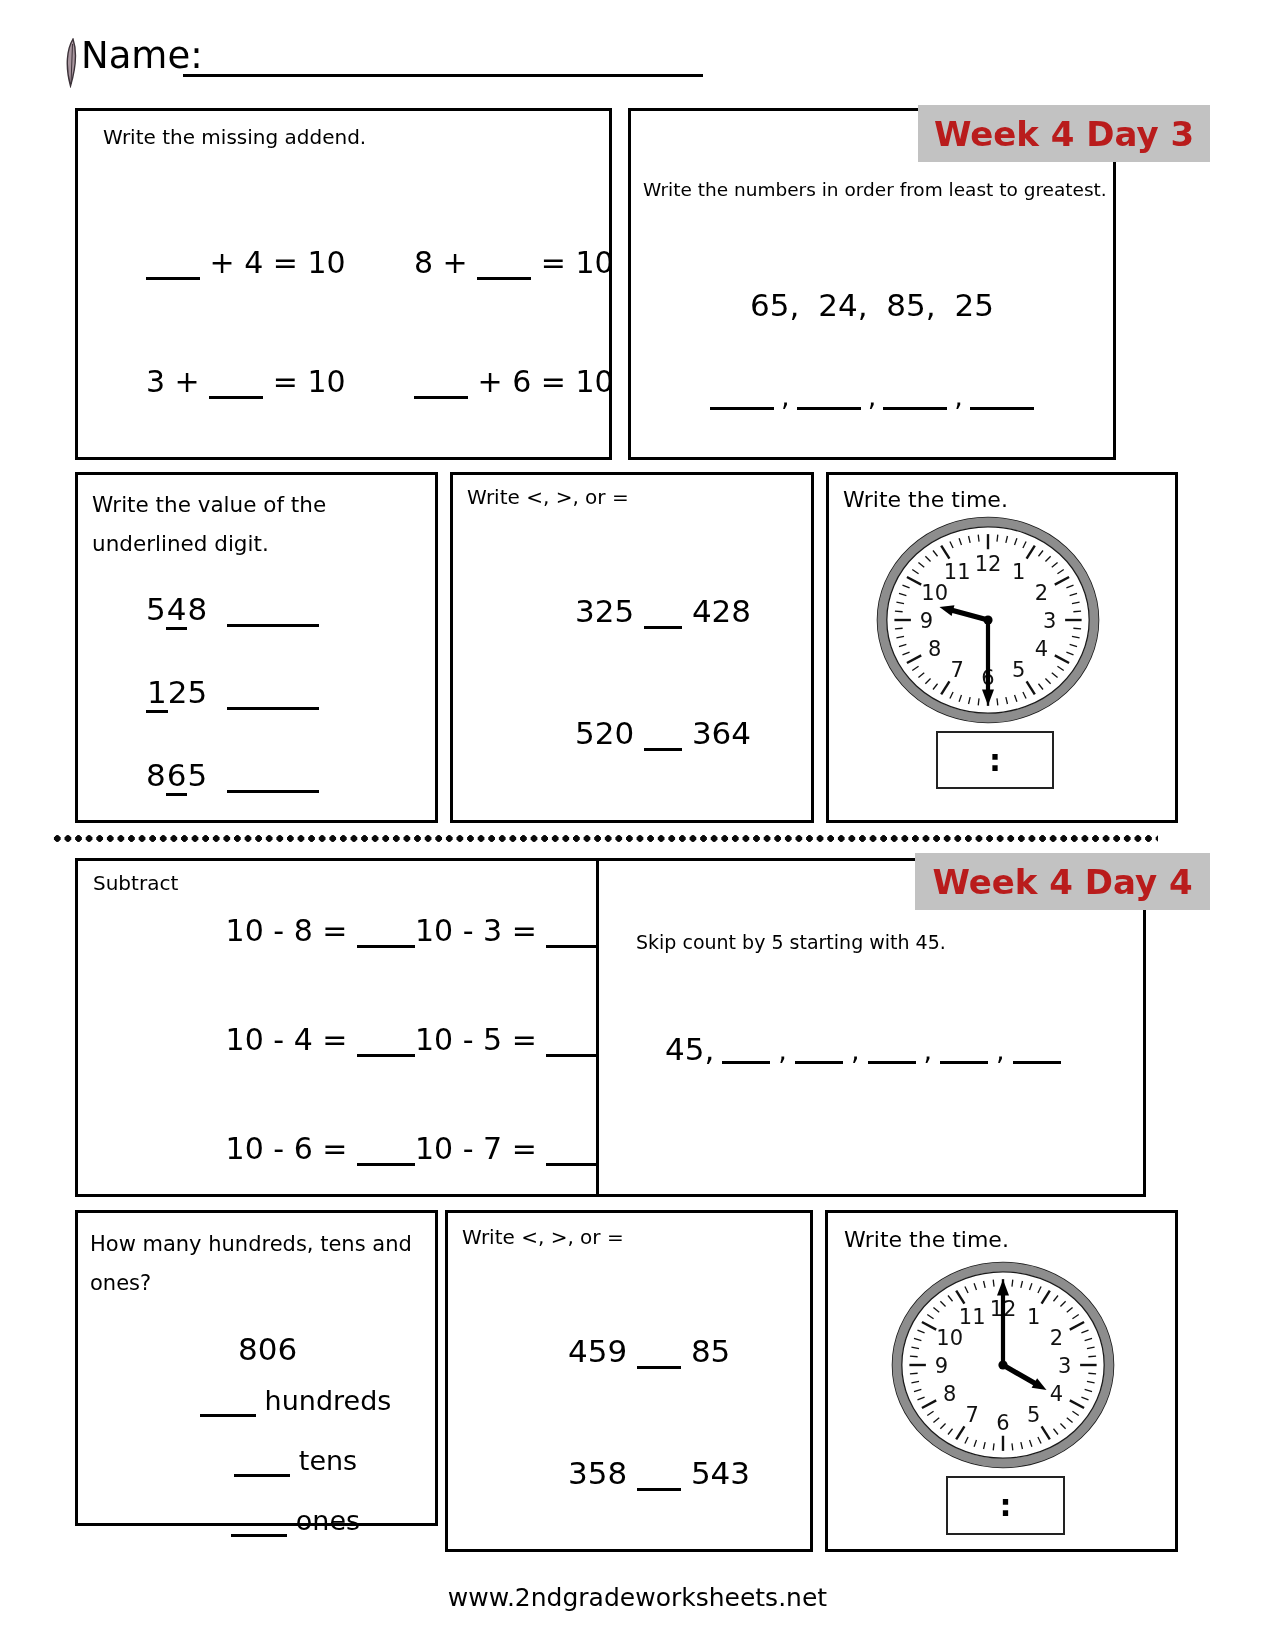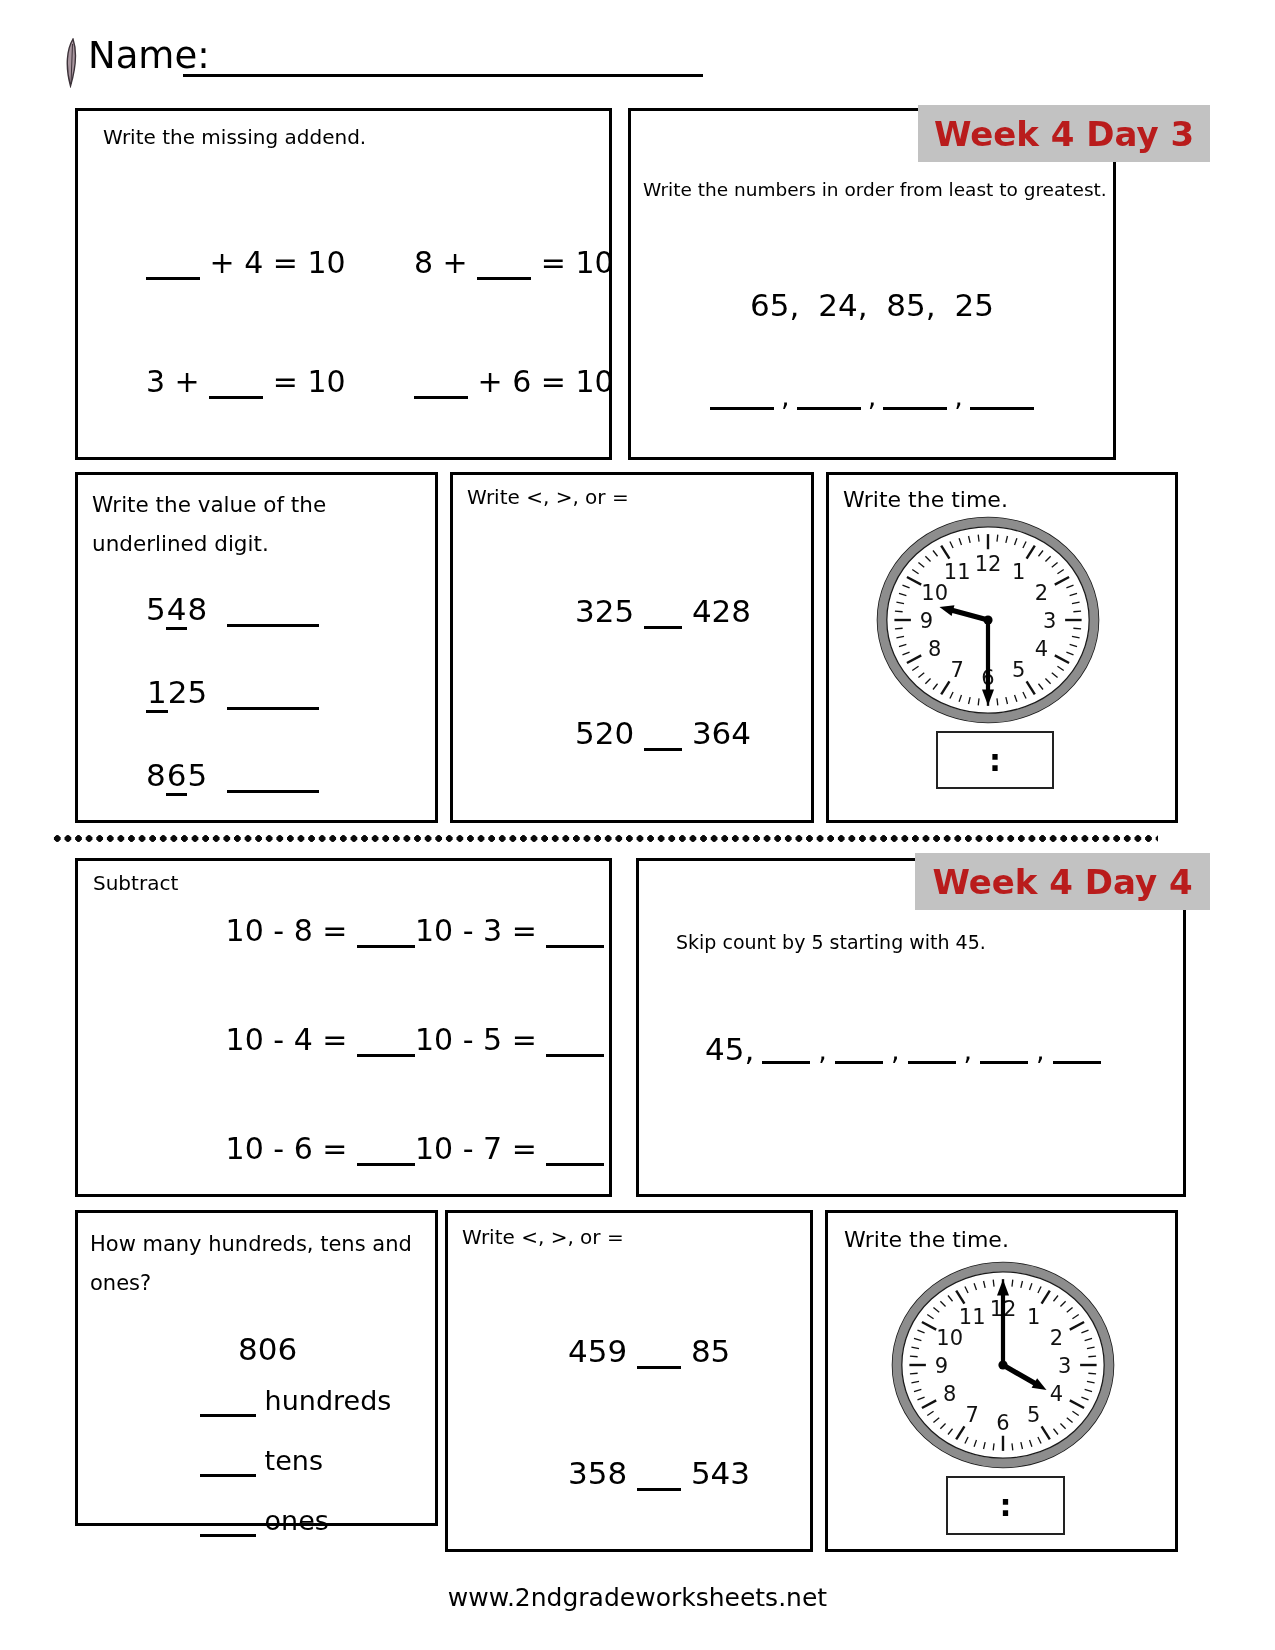--- a/index.html
+++ b/index.html
@@ -1,32 +1,32 @@
 <!DOCTYPE html>
 <html><head>
 <meta charset="utf-8">
 <style>
   html,body{margin:0;padding:0;}
   body{font-family:"DejaVu Sans",sans-serif;color:#000;background:#fff;}
   .page{position:relative;width:1275px;height:1650px;background:#ffffff;overflow:hidden;}
 
   
   .quill{position:absolute;left:62px;top:38px;width:22px;height:50px;}
-  .name-label{position:absolute;left:88px;top:34px;font-size:37px;}
+  .name-label{position:absolute;left:81px;top:34px;font-size:37px;}
   .name-line{position:absolute;left:183px;top:74px;width:520px;height:0;border-bottom:3px solid #000;}
 
   
   .box{position:absolute;border:3px solid #000;box-sizing:border-box;background:#fff;}
   .b1{left:75px;top:108px;width:537px;height:352px;}
   .b2{left:628px;top:108px;width:488px;height:352px;}
   .b3{left:75px;top:472px;width:363px;height:351px;}
   .b4{left:450px;top:472px;width:364px;height:351px;}
   .b5{left:826px;top:472px;width:352px;height:351px;}
   .b6{left:75px;top:858px;width:537px;height:339px;}
-  .b7{left:636px;top:858px;width:550px;height:339px;}
+  .b7{left:596px;top:858px;width:550px;height:339px;}
   .b8{left:75px;top:1210px;width:363px;height:316px;}
   .b9{left:445px;top:1210px;width:368px;height:342px;}
   .b10{left:825px;top:1210px;width:353px;height:342px;}
 
   .banner{position:absolute;background:#c2c2c2;color:#b91c1c;display:flex;align-items:center;justify-content:center;font-size:34px;font-weight:bold;z-index:5;}
   .banner3{left:918px;top:105px;width:292px;height:57px;}
   .banner4{left:915px;top:853px;width:295px;height:57px;}
 
   .instr{position:absolute;font-size:20px;white-space:nowrap;}
   .instr.small{font-size:18.5px;}
@@ -54,21 +54,21 @@
   .cmp{position:absolute;font-size:31px;white-space:nowrap;}
 
   .clock-svg{position:absolute;}
   .digital{position:absolute;border:2px solid #222;display:flex;align-items:center;justify-content:center;font-size:30px;font-weight:bold;background:#fff;}
 
   .skip-row{position:absolute;left:66px;top:172px;display:flex;align-items:flex-end;gap:8px;font-size:31px;}
   .skip-start{line-height:30px;}
 
   .pv8-num{position:absolute;left:160px;top:118px;font-size:31px;}
   .pv8-rows{position:absolute;left:122px;top:172px;}
-  .pv8-row{margin-bottom:28px;font-size:27px;white-space:nowrap;}
+  .pv8-row{margin-bottom:28px;font-size:27px;white-space:nowrap;text-align:center;}
 
   .dotted{position:absolute;left:52px;top:835px;width:1106px;height:7px;
     background-image:radial-gradient(circle closest-side,#0a0a0a 88%,transparent 100%);
     background-size:10.6px 7px;background-repeat:repeat-x;}
 
   .footer{position:absolute;left:0;right:0;top:1583px;text-align:center;font-size:25px;}
 </style>
 </head>
 <body>
 

